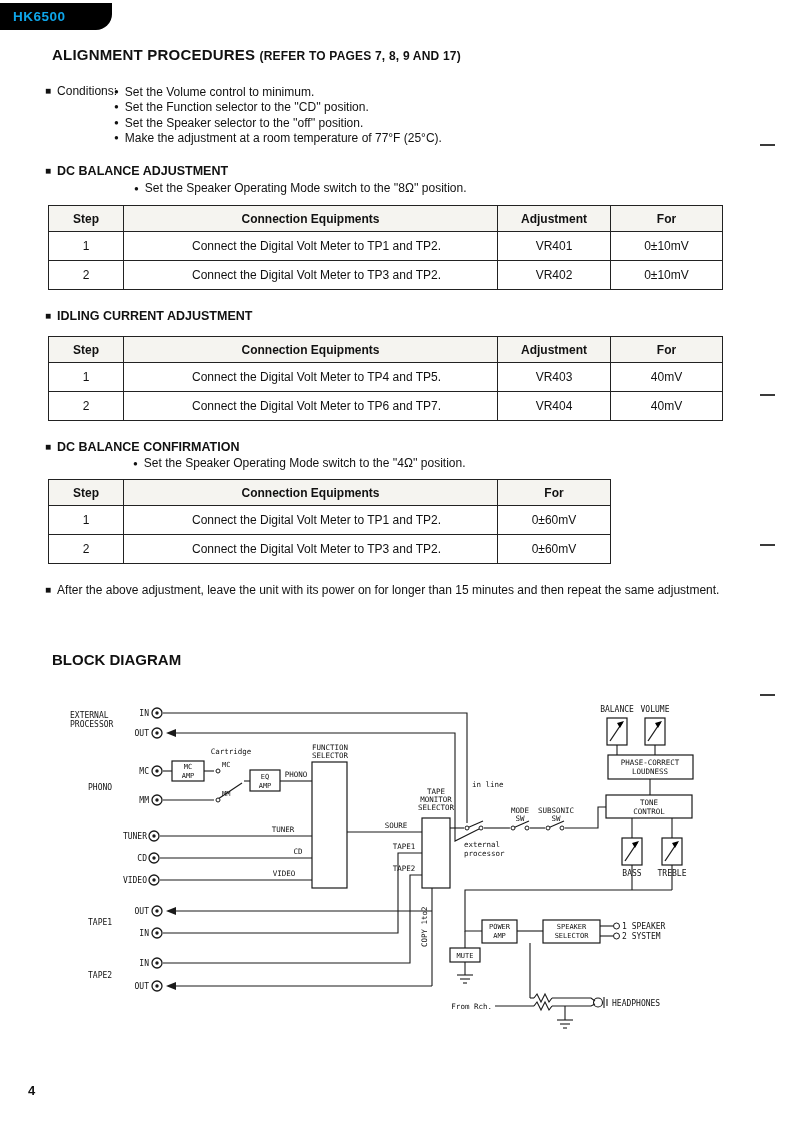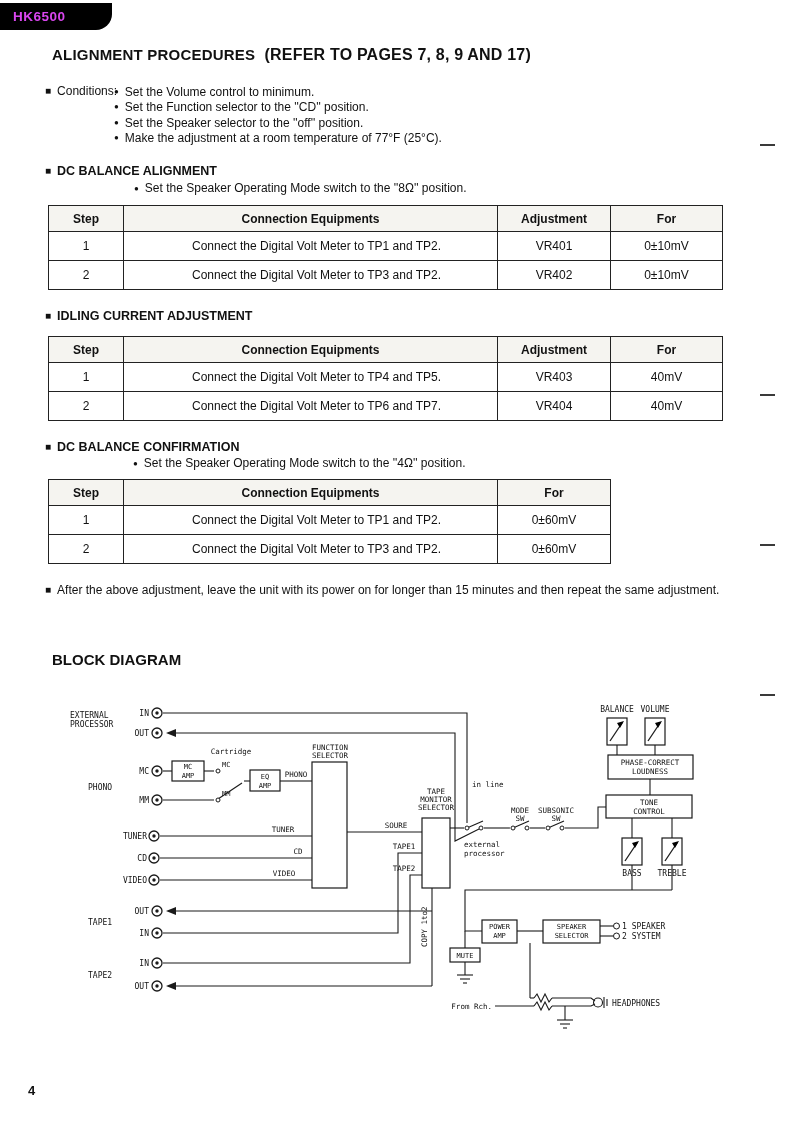--- a/index.html
+++ b/index.html
@@ -1,27 +1,27 @@
 <!DOCTYPE html>
 <html><head>
 <meta charset="utf-8">
 <style>
   html,body{margin:0;padding:0;background:#e8e8e8}
   .page{position:relative;width:793px;height:1122px;background:#ffffff;margin:0 auto;
         font-family:"Liberation Sans",sans-serif;color:#111;overflow:hidden}
 
   .model-tab{position:absolute;left:0;top:3px;width:112px;height:27px;background:#000;
-             border-radius:0 0 16px 0;color:#d946ef;font-weight:bold;font-size:13.5px;
+             border-radius:0 0 16px 0;color:#0ea5e9;font-weight:bold;font-size:13.5px;
              line-height:27px;padding-left:13px;box-sizing:border-box;letter-spacing:.5px}
 
   .tick{position:absolute;left:760px;width:15px;height:2px;background:#3a3a3a}
 
   .title{position:absolute;left:52px;top:46px;margin:0;font-size:15px;font-weight:bold;
          letter-spacing:.2px;white-space:nowrap}
-  .title .ref{font-size:16px;margin-left:5px}
+  .title .ref{font-size:12px;}
 
   .sq{font-size:10px;margin-right:6px;vertical-align:1px}
   .blt{font-size:8px;margin-right:6px;vertical-align:1.5px}
 
   .cond-label{position:absolute;left:45px;top:84px;font-size:12px;white-space:nowrap}
   .cond-items{position:absolute;left:114px;top:84px;font-size:12px}
   .cond-items .ci{height:15.4px;line-height:15.4px;white-space:nowrap}
 
   .heading{position:absolute;font-size:12.5px;font-weight:bold;white-space:nowrap}
   .note-line{position:absolute;font-size:12px;white-space:nowrap}
@@ -75,21 +75,21 @@
     <span class="sq">■</span><span>Conditions:</span>
   </div>
   <div class="cond-items">
     <div class="ci"><span class="blt">●</span><span>Set the Volume control to minimum.</span></div>
     <div class="ci"><span class="blt">●</span><span>Set the Function selector to the ''CD'' position.</span></div>
     <div class="ci"><span class="blt">●</span><span>Set the Speaker selector to the ''off'' position.</span></div>
     <div class="ci"><span class="blt">●</span><span>Make the adjustment at a room temperature of 77°F (25°C).</span></div>
   </div>
 
   <div class="heading" style="left:45px;top:164px">
-    <span class="sq">■</span><span>DC BALANCE ALIGNMENT</span>
+    <span class="sq">■</span><span>DC BALANCE ADJUSTMENT</span>
   </div>
   <div class="note-line" style="left:134px;top:181px">
     <span class="blt">●</span><span>Set the Speaker Operating Mode switch to the ''8Ω'' position.</span>
   </div>
 
   <table class="dt" style="left:48px;top:205px">
     <colgroup>
         <col style="width:75px">
         <col style="width:374px">
         <col style="width:113px">

